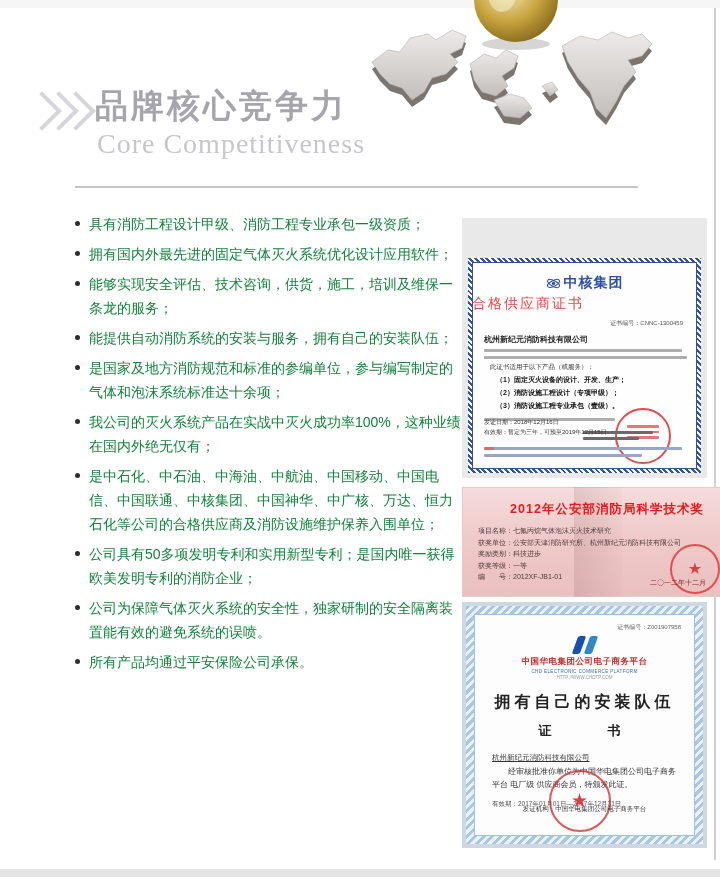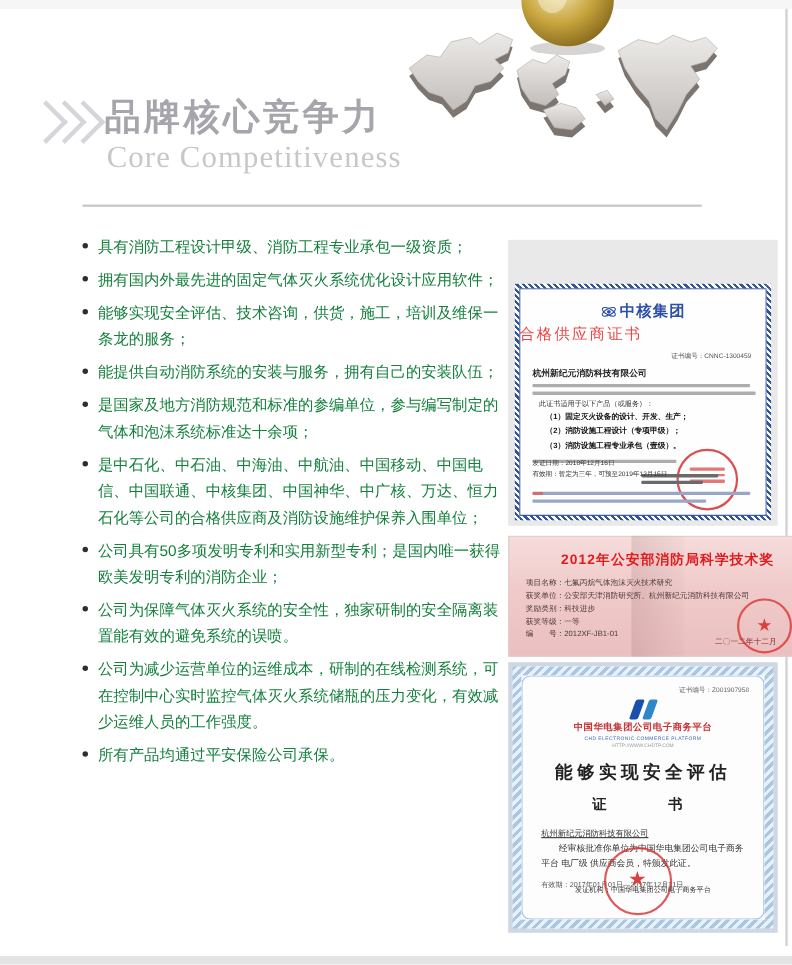--- a/index.html
+++ b/index.html
@@ -66,21 +66,21 @@
   .c2-fields{margin:7px 0 0 16px;font-size:7px;color:#4d3838;line-height:11.5px;position:relative;z-index:2;}
   .c2-stamp{position:absolute;right:32px;bottom:3px;width:46px;height:46px;border-radius:50%;
             border:2px solid rgba(220,50,50,.8);z-index:1;}
   .c2-stamp .star{position:absolute;left:50%;top:50%;transform:translate(-50%,-54%);
                   color:#d94040;font-size:16px;}
   .c2-date{position:absolute;right:46px;bottom:9px;font-size:7px;color:#8a2525;z-index:3;white-space:nowrap;}
 
   
   .cert3{left:462px;top:602px;width:245px;height:246px;background:#cfd8e2;}
   .cert3-in{position:absolute;left:4px;top:4px;right:4px;bottom:4px;background:#fdfdfe;
-            border:8px solid transparent;border-radius:16px;
+            border:8px solid transparent;border-radius:4px;
             border-image:repeating-linear-gradient(135deg,#a9c6e2 0 3px,#e8f1fa 3px 6px) 8;
             box-shadow:inset 0 0 0 1px #9fc0de;}
   .c3-no{text-align:right;font-size:6px;color:#666;margin:9px 14px 0 0;}
   .c3-logo{text-align:center;margin-top:4px;height:20px;}
   .c3-logo .bar{display:inline-block;width:8px;height:18px;transform:skewX(-20deg);border-radius:2px;}
   .c3-logo .b1{background:#1a4fae;margin-right:4px;}
   .c3-logo .b2{background:#2f86c8;}
   .c3-orgcn{text-align:center;font-size:8.5px;font-weight:bold;color:#c23232;letter-spacing:.5px;}
   .c3-orgen{text-align:center;font-size:4.5px;color:#3a6ab0;letter-spacing:.4px;margin-top:1px;}
   .c3-url{text-align:center;font-size:4.5px;color:#999;margin-top:1px;}
@@ -151,24 +151,24 @@
 <div class="abs hd-title">品牌核心竞争力</div>
 <div class="abs hd-sub">Core Competitiveness</div>
 <div class="abs hd-line"></div>
 
 <ul class="abs bullets">
   <li>具有消防工程设计甲级、消防工程专业承包一级资质；</li>
   <li>拥有国内外最先进的固定气体灭火系统优化设计应用软件；</li>
   <li>能够实现安全评估、技术咨询，供货，施工，培训及维保一条龙的服务；</li>
   <li>能提供自动消防系统的安装与服务，拥有自己的安装队伍；</li>
   <li>是国家及地方消防规范和标准的参编单位，参与编写制定的气体和泡沫系统标准达十余项；</li>
+  <li>我公司的灭火系统产品在实战中灭火成功率100%，这种业绩在国内外绝无仅有；</li>
   <li>是中石化、中石油、中海油、中航油、中国移动、中国电信、中国联通、中核集团、中国神华、中广核、万达、恒力石化等公司的合格供应商及消防设施维护保养入围单位；</li>
   <li>公司具有50多项发明专利和实用新型专利；是国内唯一获得欧美发明专利的消防企业；</li>
   <li>公司为保障气体灭火系统的安全性，独家研制的安全隔离装置能有效的避免系统的误喷。</li>
-  <li>公司为减少运营单位的运维成本，研制的在线检测系统，可在控制中心实时监控气体灭火系统储瓶的压力变化，有效减少运维人员的工作强度。</li>
   <li>所有产品均通过平安保险公司承保。</li>
 </ul>
 
 <div class="abs cert1">
   <div class="cert1-in">
     <div class="c1-logo">
       <svg width="15" height="15" viewBox="0 0 16 16">
         <circle cx="8" cy="8" r="1.8" fill="#2d50a8"></circle>
         <ellipse cx="8" cy="8" rx="7" ry="3" fill="none" stroke="#2d50a8" stroke-width="1.1" transform="rotate(28 8 8)"></ellipse>
         <ellipse cx="8" cy="8" rx="7" ry="3" fill="none" stroke="#2d50a8" stroke-width="1.1" transform="rotate(-28 8 8)"></ellipse>
@@ -223,21 +223,21 @@
 
 <div class="abs cert3">
   <div class="cert3-in">
     <div class="c3-no">证书编号：Z001907958</div>
     <div class="c3-logo">
       <span class="bar b1"></span><span class="bar b2"></span>
     </div>
     <div class="c3-orgcn">中国华电集团公司电子商务平台</div>
     <div class="c3-orgen">CHD ELECTRONIC COMMERCE PLATFORM</div>
     <div class="c3-url">HTTP://WWW.CHDTP.COM</div>
-    <div class="c3-title">能够实现安全评估</div>
+    <div class="c3-title">拥有自己的安装队伍</div>
     <div class="c3-sub">证　　书</div>
     <div class="c3-company">杭州新纪元消防科技有限公司</div>
     <div class="c3-body">经审核批准你单位为中国华电集团公司电子商务平台 电厂级 供应商会员，特颁发此证。</div>
     <div class="c3-valid">有效期：2017年01月01日—2017年12月31日</div>
     <div class="c3-issuer">发证机构：中国华电集团公司电子商务平台</div>
     <div class="c3-stamp">
       <span class="star">★</span>
     </div>
   </div>
 </div>

